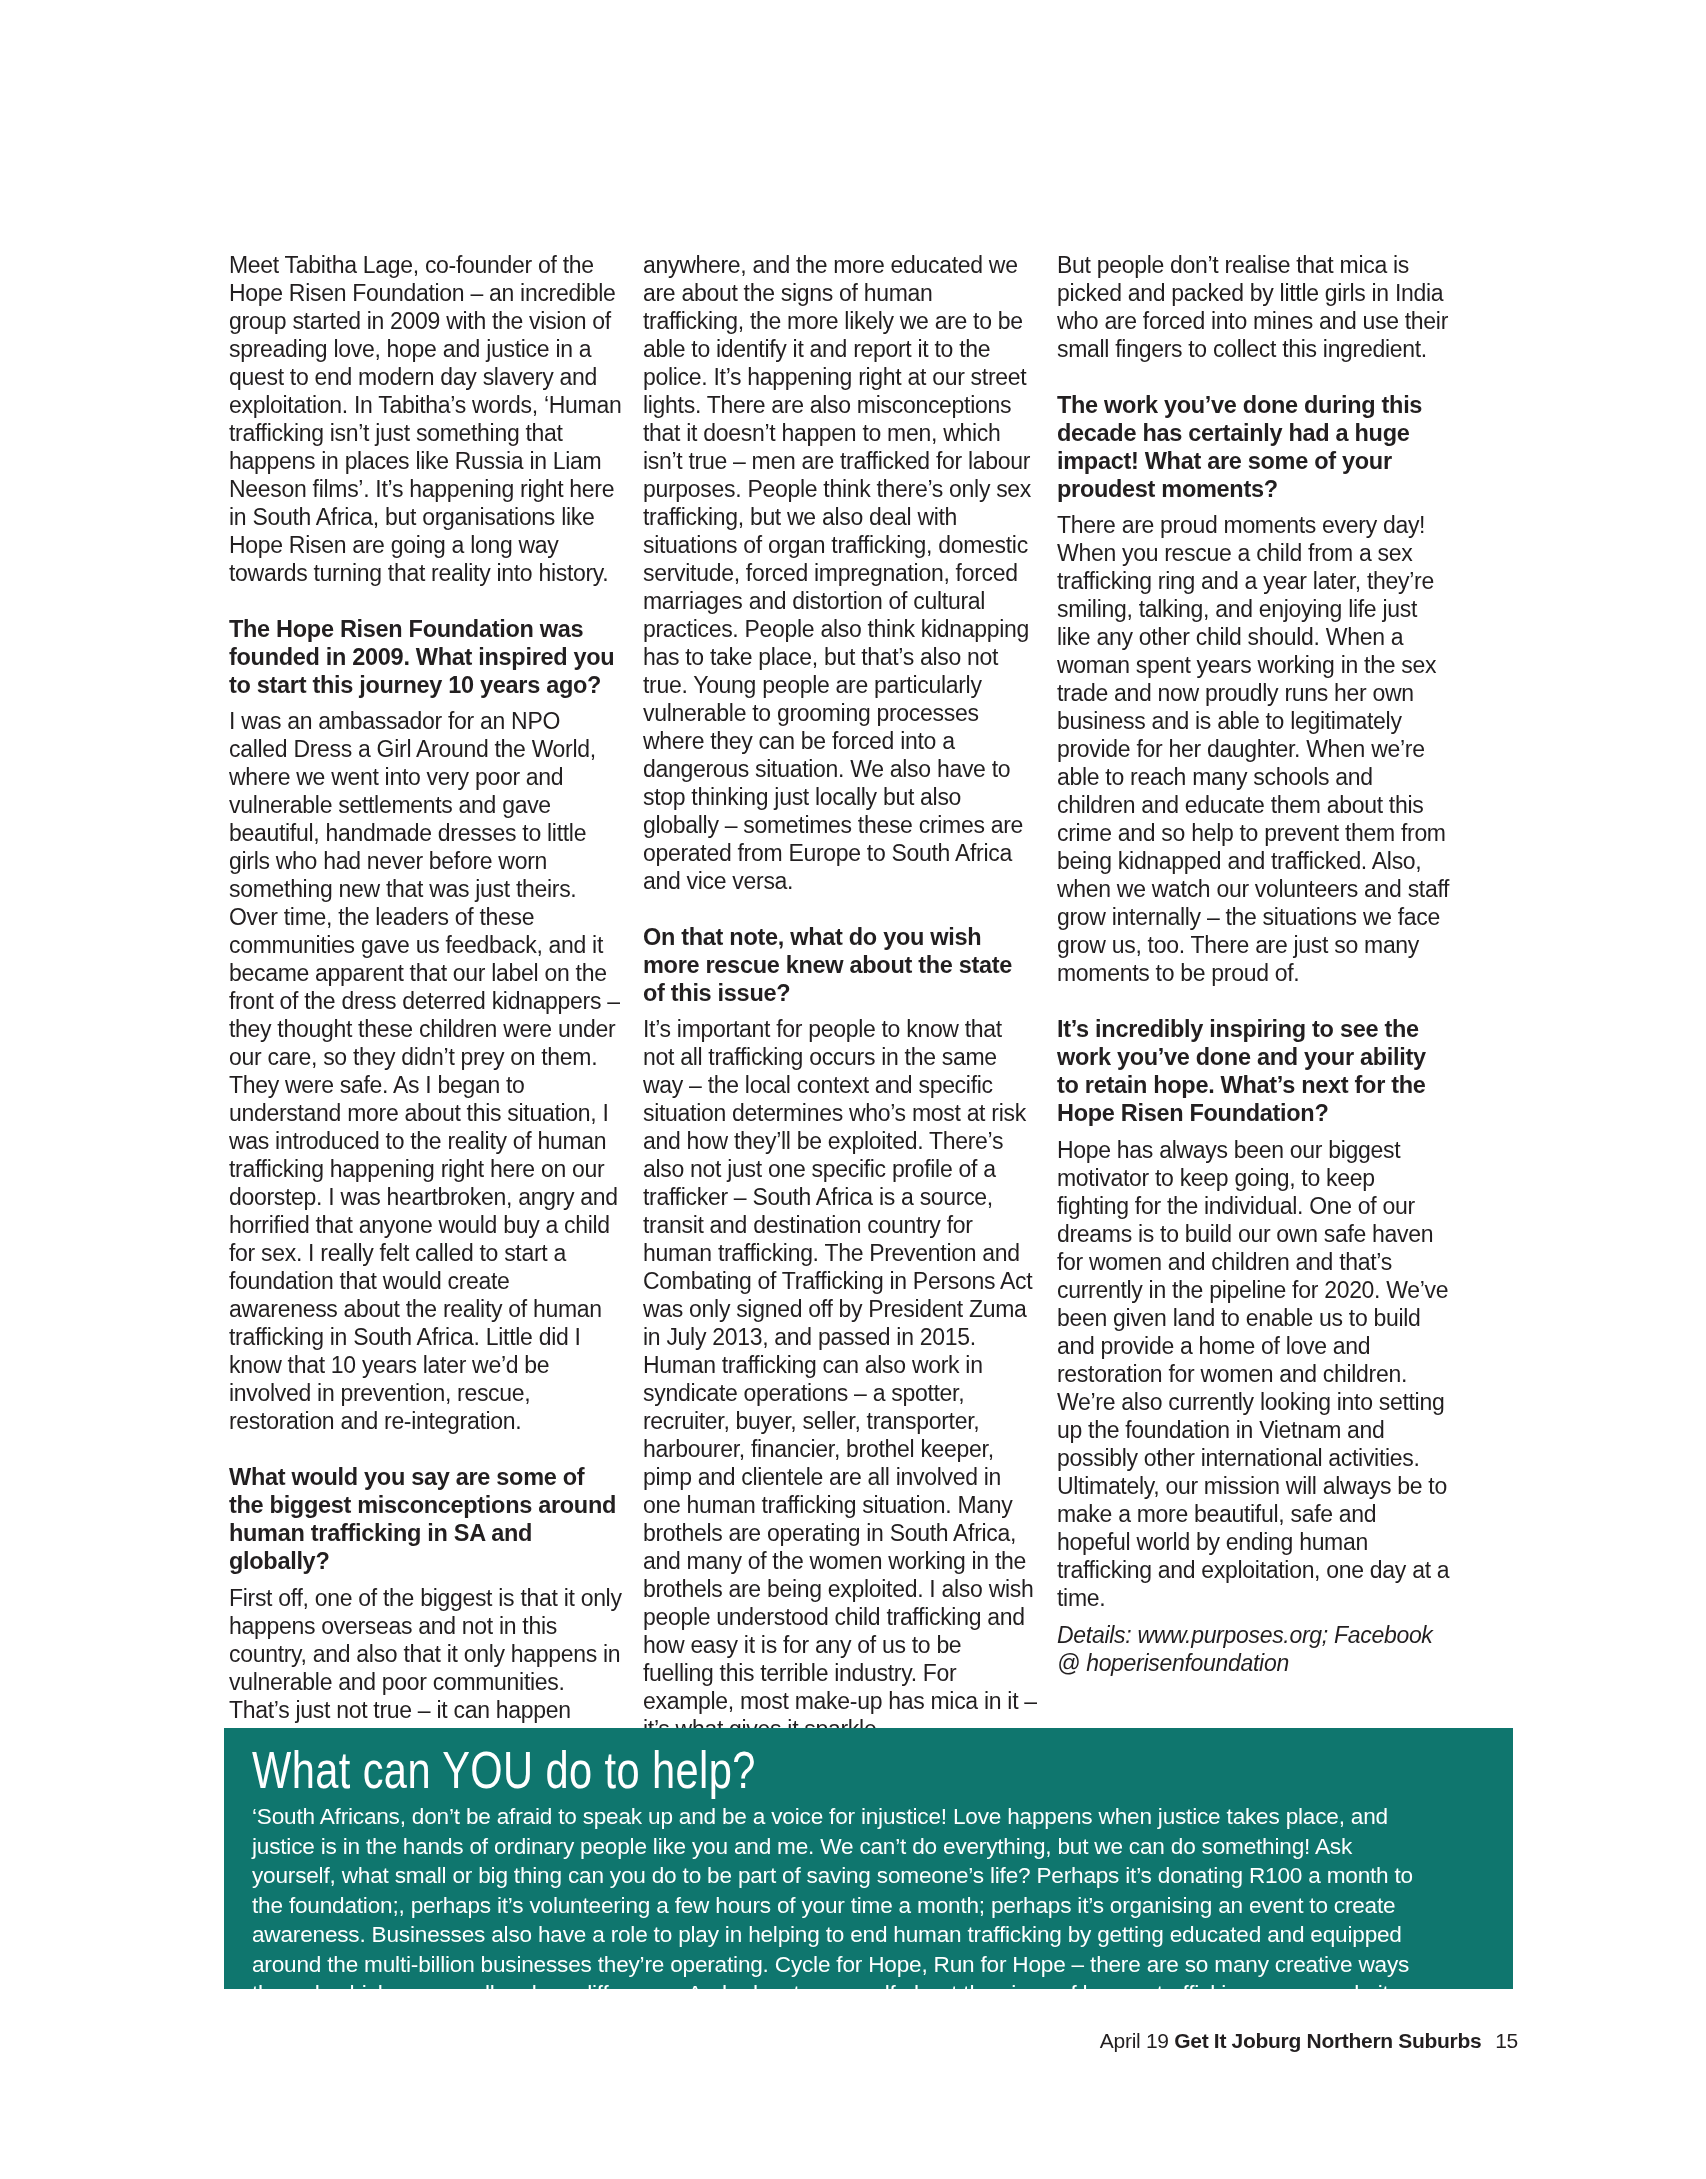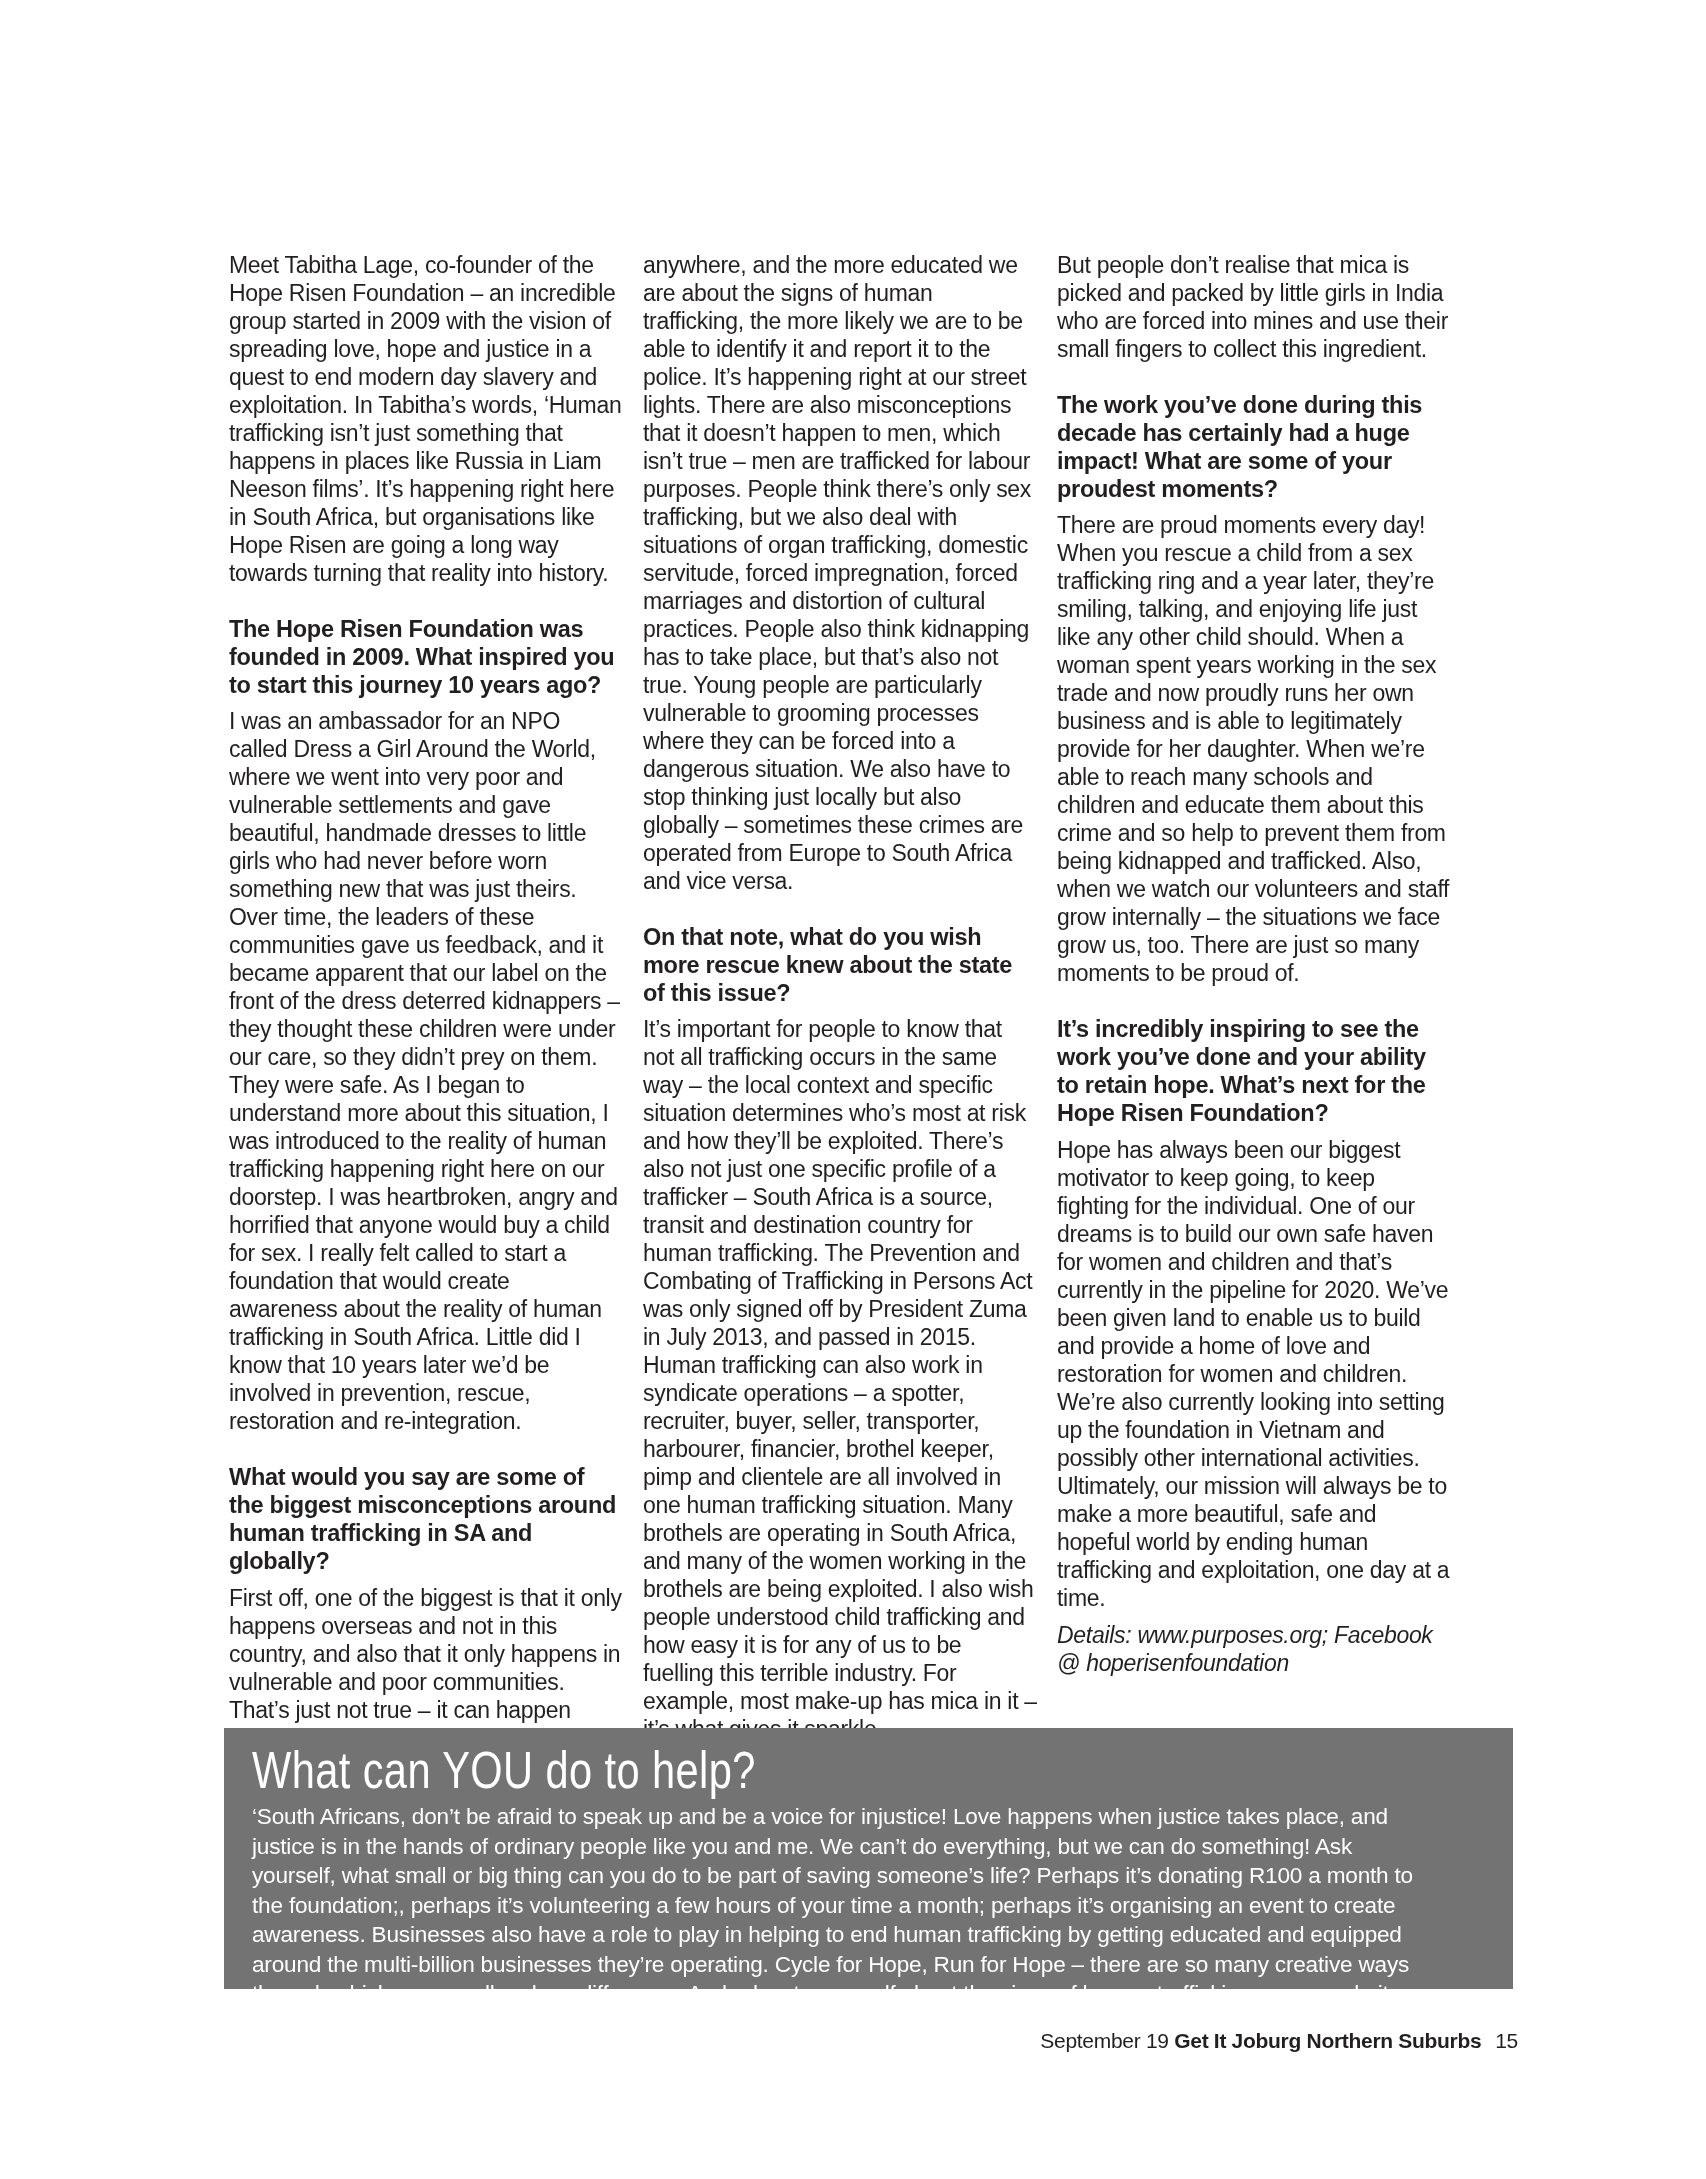--- a/index.html
+++ b/index.html
@@ -40,21 +40,21 @@
     font-style:italic;
     font-size:23px;
     line-height:28px;
     letter-spacing:-0.3px;
     margin:9.2px 0 0 0;
   }
   .callout {
     position:absolute;
     left:224px; top:1728px;
     width:1289px; height:261px;
-    background:#737373;
+    background:#0f766e;
     color:#ffffff;
     box-sizing:border-box;
     padding:14.8px 74px 0 28px;
     overflow:hidden;
   }
   .callout-title {
     display:inline-block;
     font-size:52px;
     line-height:55px;
     font-weight:300;
@@ -112,20 +112,20 @@
     </div>
 
   </div>
 
   <div class="callout">
     <span class="callout-title">What can YOU do to help?</span>
     <p class="callout-body">‘South Africans, don’t be afraid to speak up and be a voice for injustice! Love happens when justice takes place, and justice is in the hands of ordinary people like you and me. We can’t do everything, but we can do something! Ask yourself, what small or big thing can you do to be part of saving someone’s life? Perhaps it’s donating R100 a month to the foundation;, perhaps it’s volunteering a few hours of your time a month; perhaps it’s organising an event to create awareness. Businesses also have a role to play in helping to end human trafficking by getting educated and equipped around the multi-billion businesses they’re operating. Cycle for Hope, Run for Hope – there are so many creative ways through which we can all make a difference. And educate yourself about the signs of human trafficking on our website so you can recognise it and report it.’</p>
   </div>
 
   <div class="footer">
-    <span class="date">September 19</span>
+    <span class="date">April 19</span>
     <span> </span>
     <span class="pub">Get It Joburg Northern Suburbs</span>
     <span class="pageno">15</span>
   </div>
 
 </div>
 
 
 </body></html>

